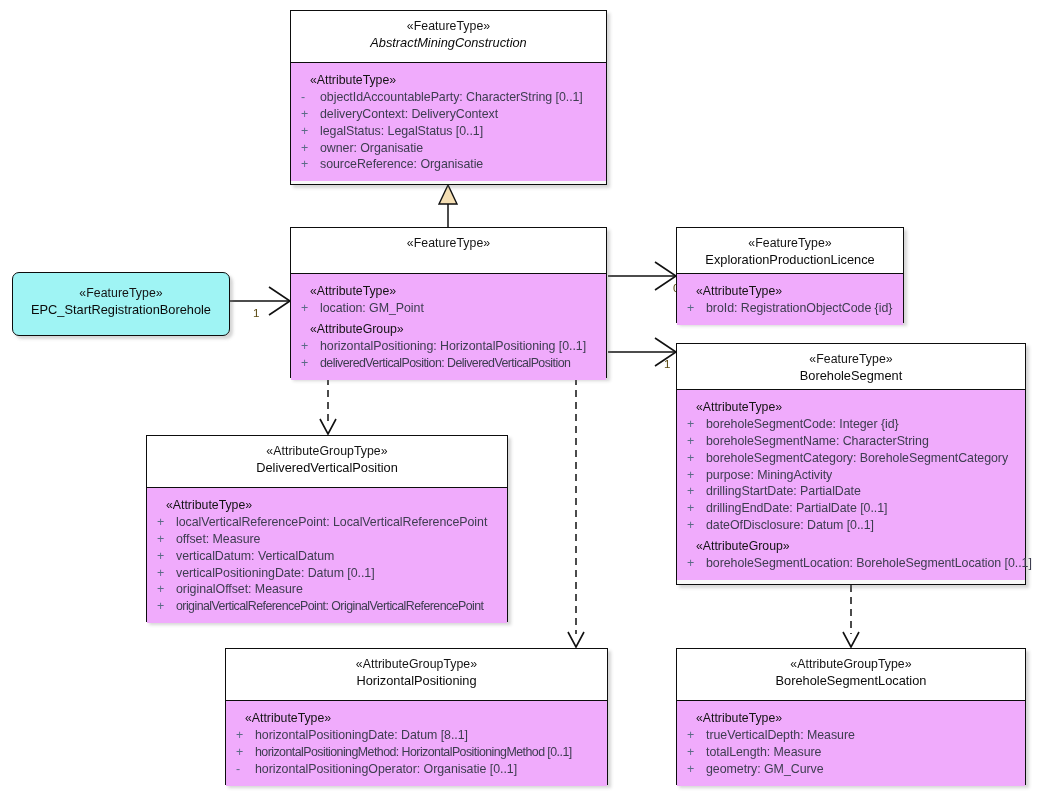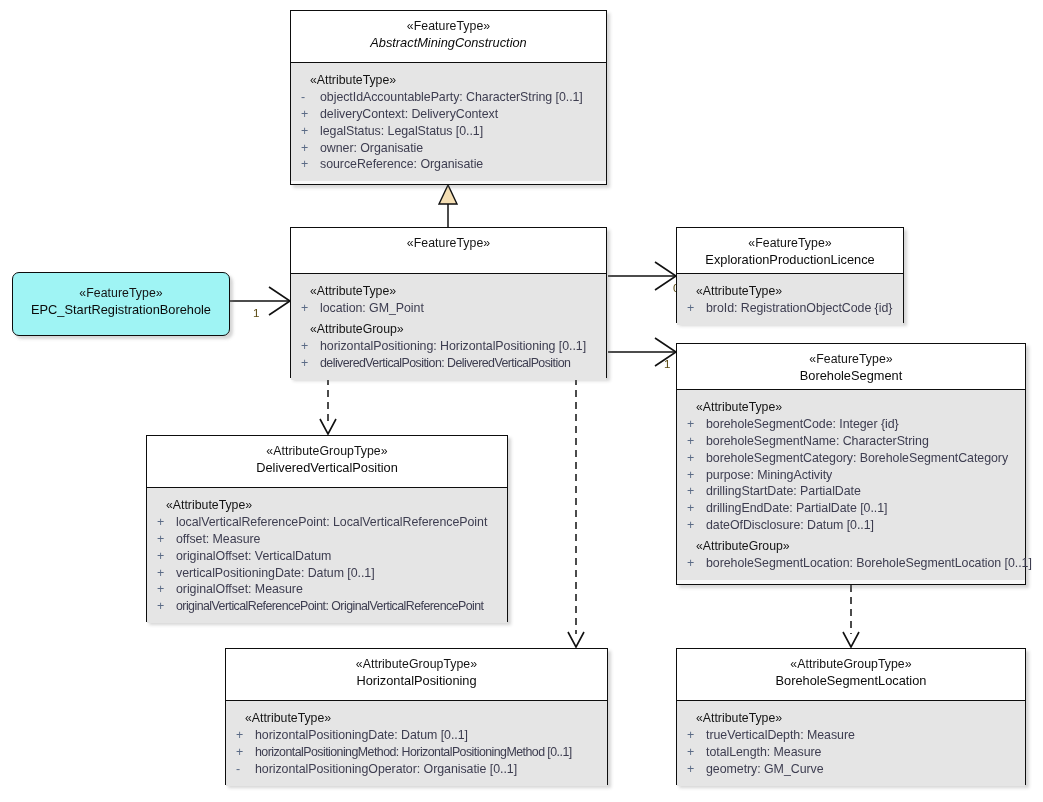--- a/index.html
+++ b/index.html
@@ -57,21 +57,21 @@
   .cls-name {
     display: block;
     font-size: 12.8px;
     font-weight: normal;
     color: #0a0a0a;
     margin-top: 1px;
   }
   .cls-name.italic { font-style: italic; }
   .uml-body {
     box-sizing: border-box;
-    background: #e5e5e5;
+    background: #f0abfc;
     padding: 8px 6px 8px 6px;
   }
   .group-label {
     font-size: 12.3px;
     color: #141414;
     padding-left: 13px;
     margin-top: 2px;
     margin-bottom: 2px;
     white-space: nowrap;
   }
@@ -277,21 +277,21 @@
       <div class="attr-row">
         <span class="vis">+</span>
         <span class="attr-text">localVerticalReferencePoint: LocalVerticalReferencePoint</span>
       </div>
       <div class="attr-row">
         <span class="vis">+</span>
         <span class="attr-text">offset: Measure</span>
       </div>
       <div class="attr-row">
         <span class="vis">+</span>
-        <span class="attr-text">originalOffset: VerticalDatum</span>
+        <span class="attr-text">verticalDatum: VerticalDatum</span>
       </div>
       <div class="attr-row">
         <span class="vis">+</span>
         <span class="attr-text">verticalPositioningDate: Datum [0..1]</span>
       </div>
       <div class="attr-row">
         <span class="vis">+</span>
         <span class="attr-text">originalOffset: Measure</span>
       </div>
       <div class="attr-row">
@@ -303,21 +303,21 @@
 
   <div class="uml-class" style="left:225px; top:648px; width:383px; height:137px;">
     <div class="uml-header" style="height:52px;">
       <span class="stereotype">«AttributeGroupType»</span>
       <span class="cls-name">HorizontalPositioning</span>
     </div>
     <div class="uml-body">
       <div class="group-label">«AttributeType»</div>
       <div class="attr-row">
         <span class="vis">+</span>
-        <span class="attr-text">horizontalPositioningDate: Datum [0..1]</span>
+        <span class="attr-text">horizontalPositioningDate: Datum [8..1]</span>
       </div>
       <div class="attr-row">
         <span class="vis">+</span>
         <span class="attr-text tight">horizontalPositioningMethod: HorizontalPositioningMethod [0..1]</span>
       </div>
       <div class="attr-row">
         <span class="vis">-</span>
         <span class="attr-text">horizontalPositioningOperator: Organisatie [0..1]</span>
       </div>
     </div>

